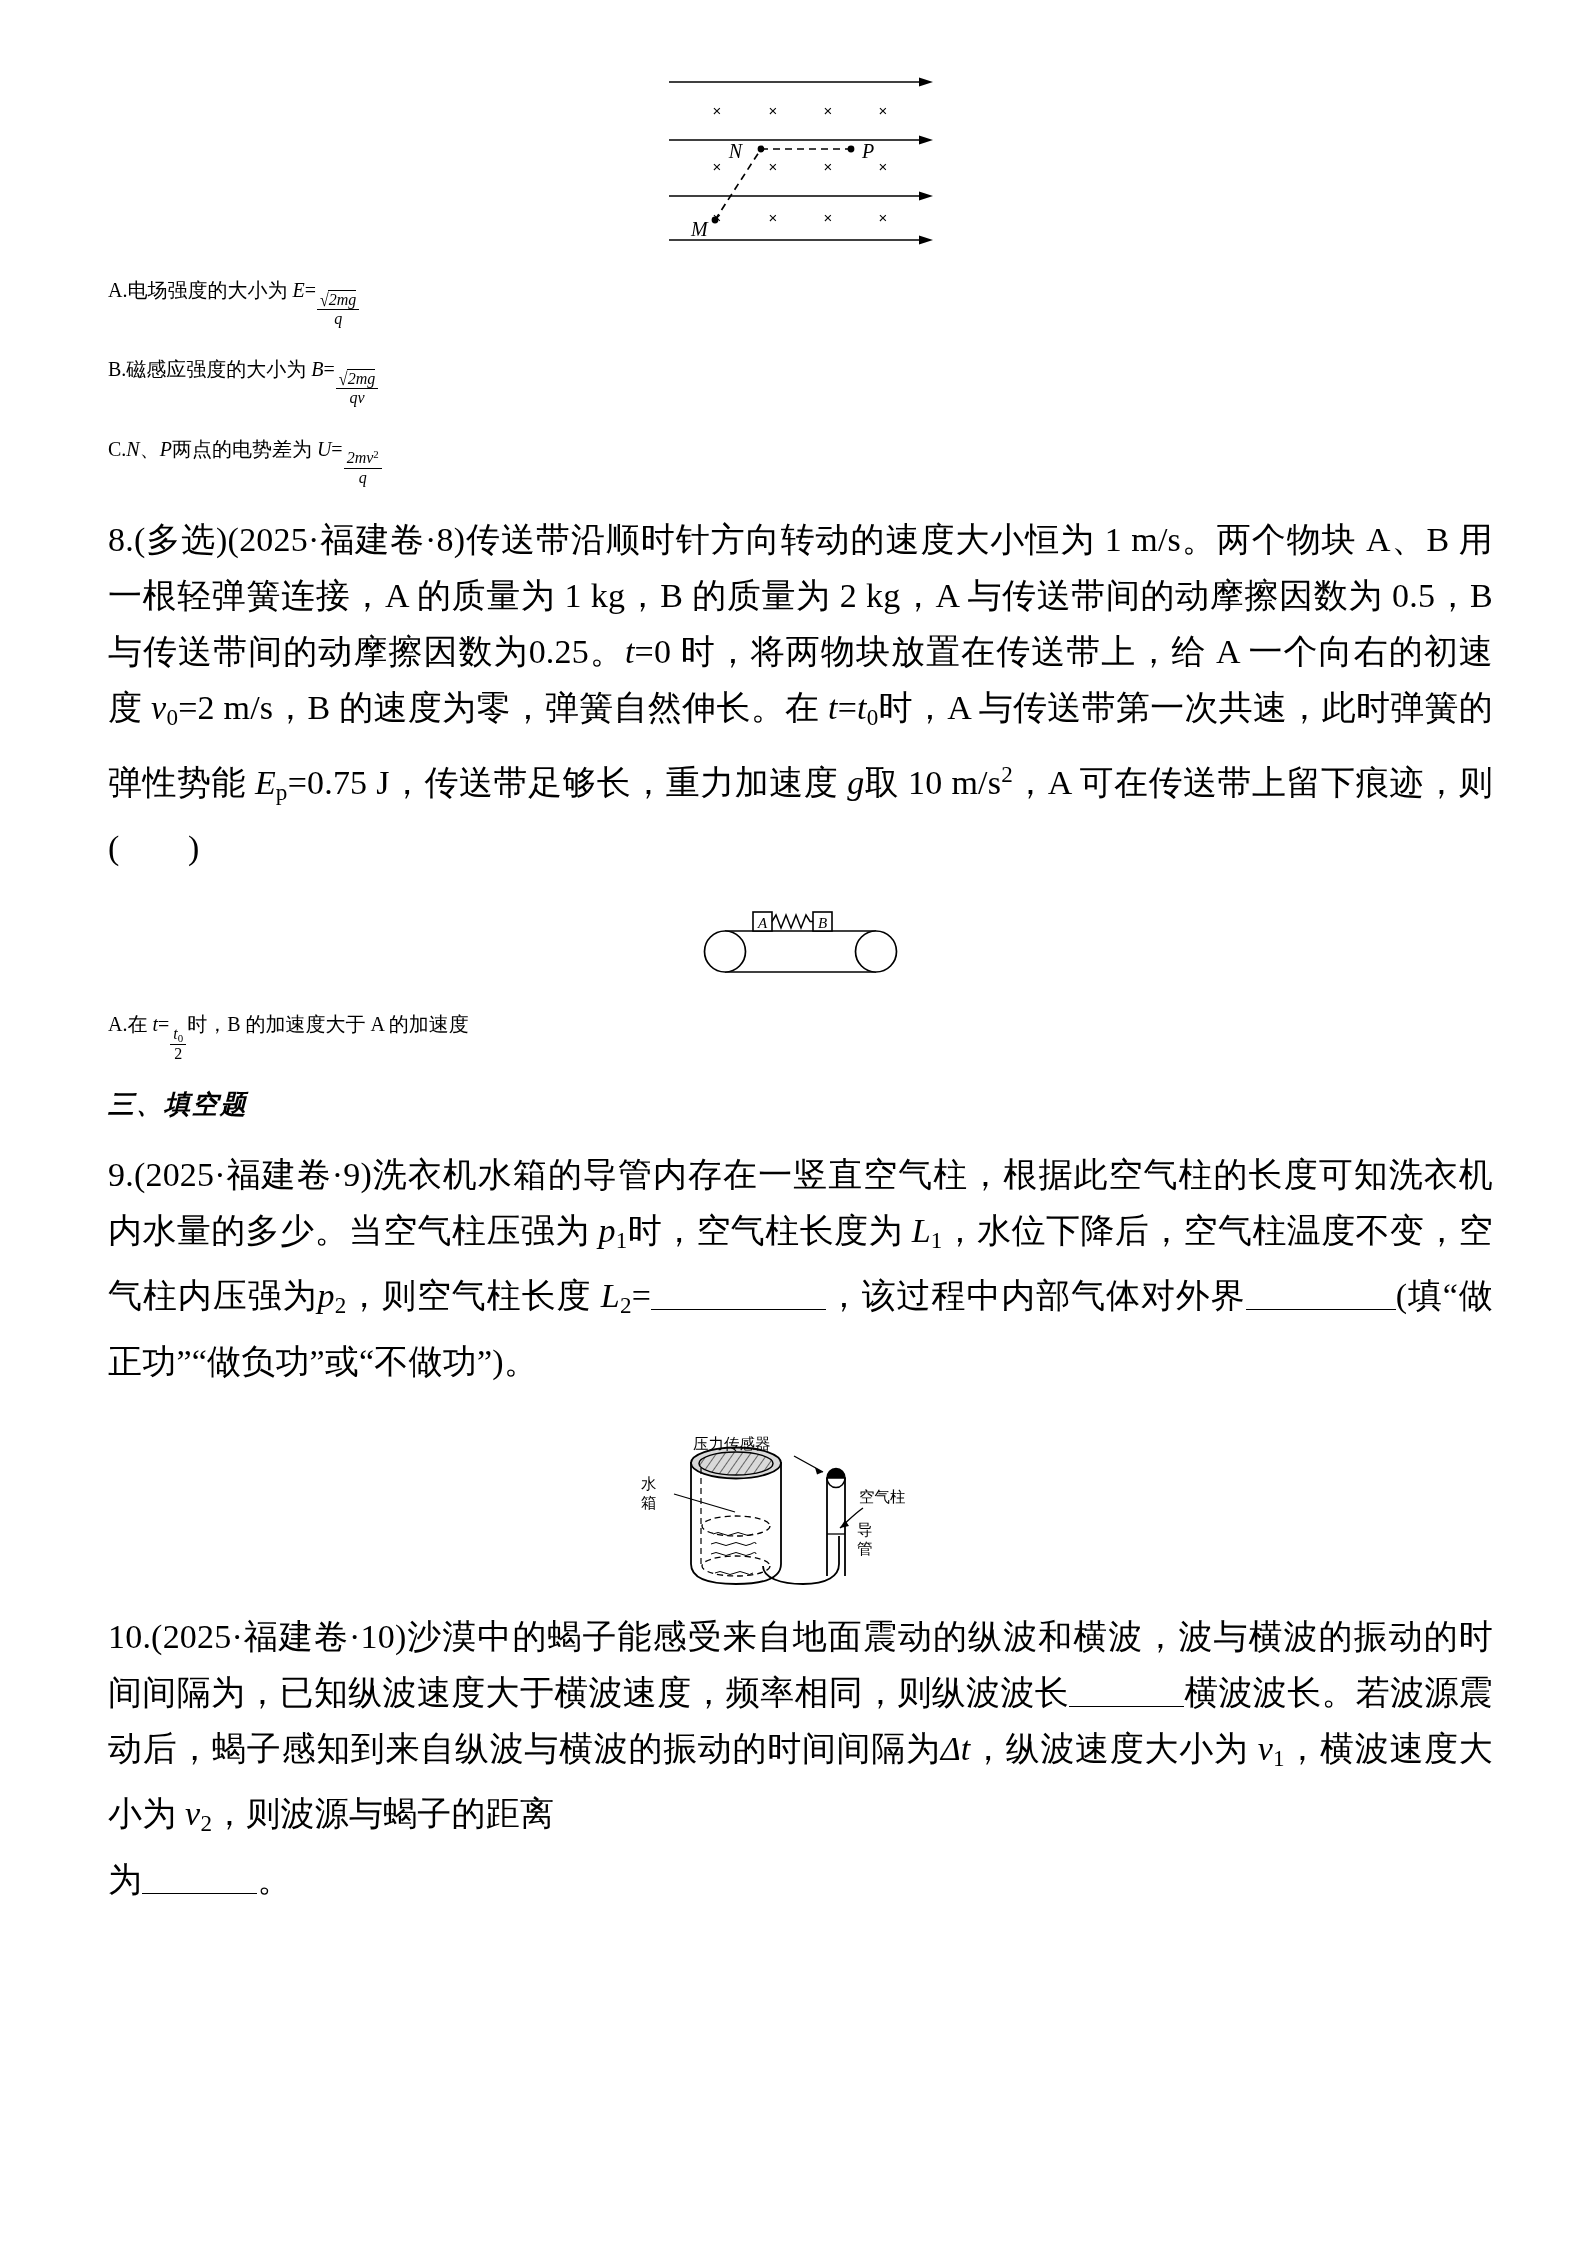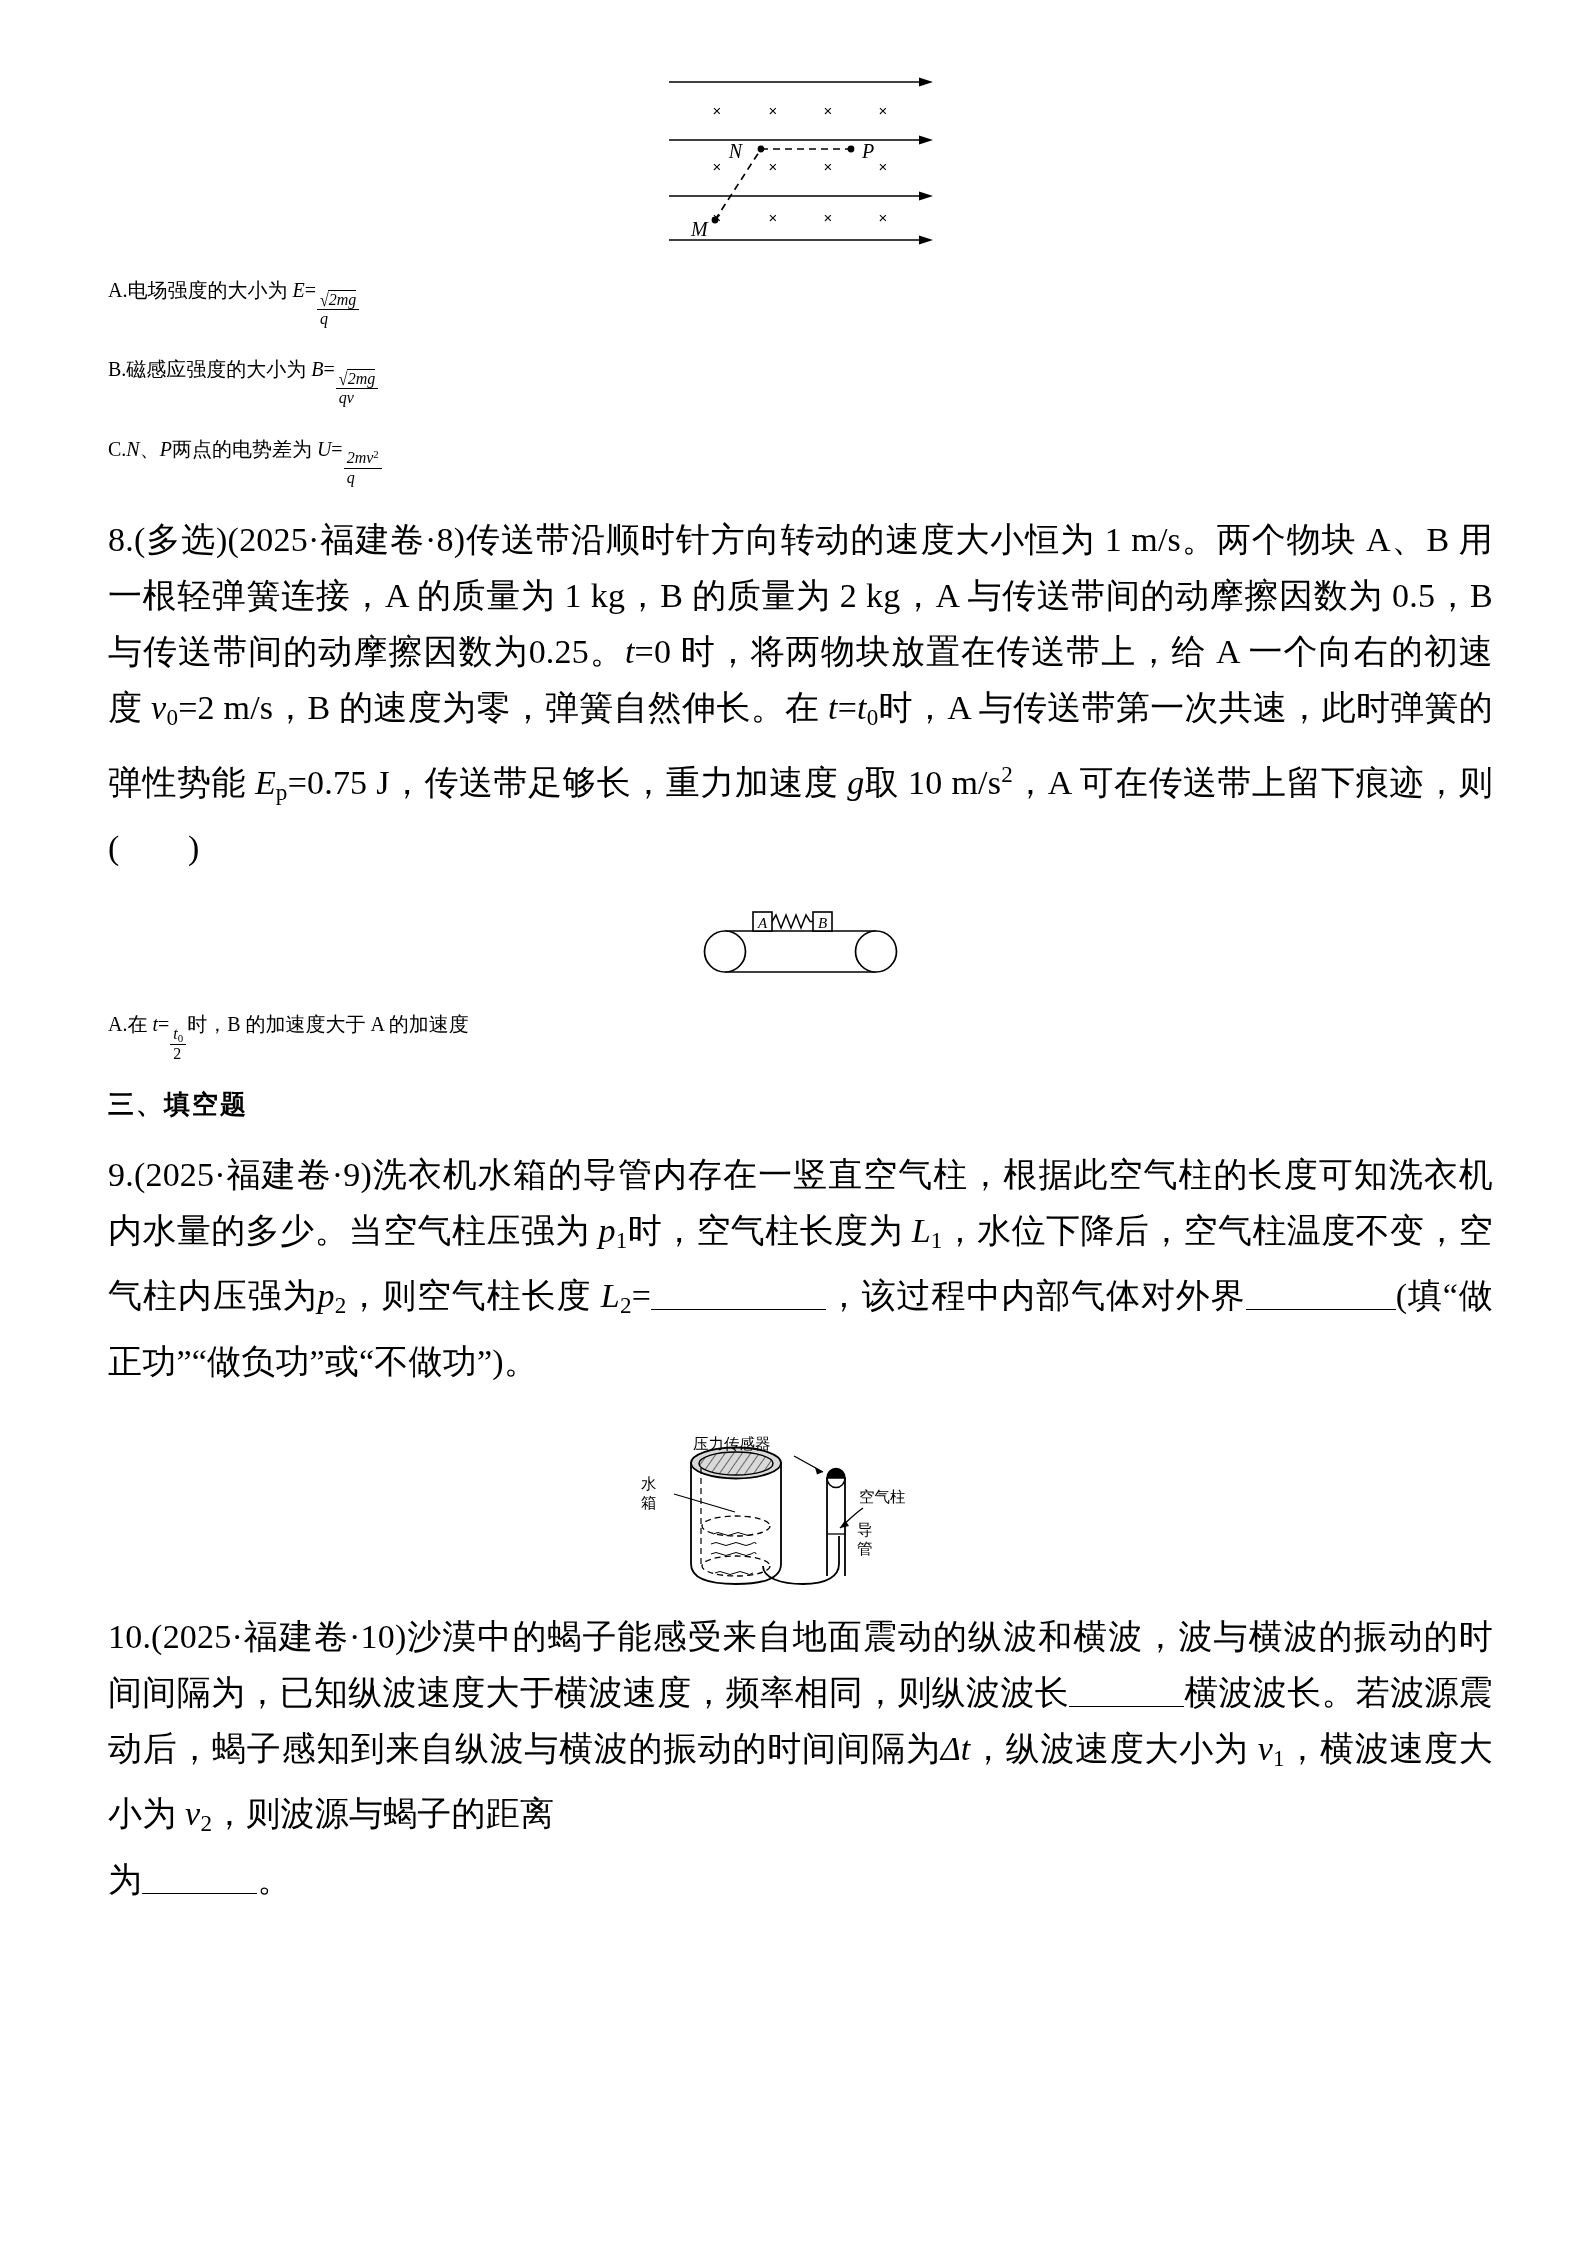--- a/index.html
+++ b/index.html
@@ -43,31 +43,33 @@
     margin-top: 22px;
     margin-bottom: 22px;
     min-height: 40px;
   }
   .section-head {
     font-size: 26px;
     font-weight: bold;
     line-height: 40px;
     margin-bottom: 22px;
     letter-spacing: 2px;
+    font-style: italic;
   }
   .mi { font-style: italic; font-family: "Liberation Serif", serif; }
   .mn { font-style: normal; }
   sub { font-size: 0.68em; vertical-align: -0.28em; font-style: normal;}
   sup { font-size: 0.68em; vertical-align: 0.50em; font-style: normal;}
 
   
   .frac {
     display: inline-flex;
     flex-direction: column;
     vertical-align: -0.48em;
+    text-align: center;
     font-size: 0.80em;
     line-height: 1.12;
     margin: 0 1px;
   }
   .frac .num { padding: 0 3px; border-bottom: 1.3px solid #000; }
   .frac .den { padding: 0 3px; }
 
   .sqrt {
     display: inline-block;
     border-top: 1.2px solid #000;

